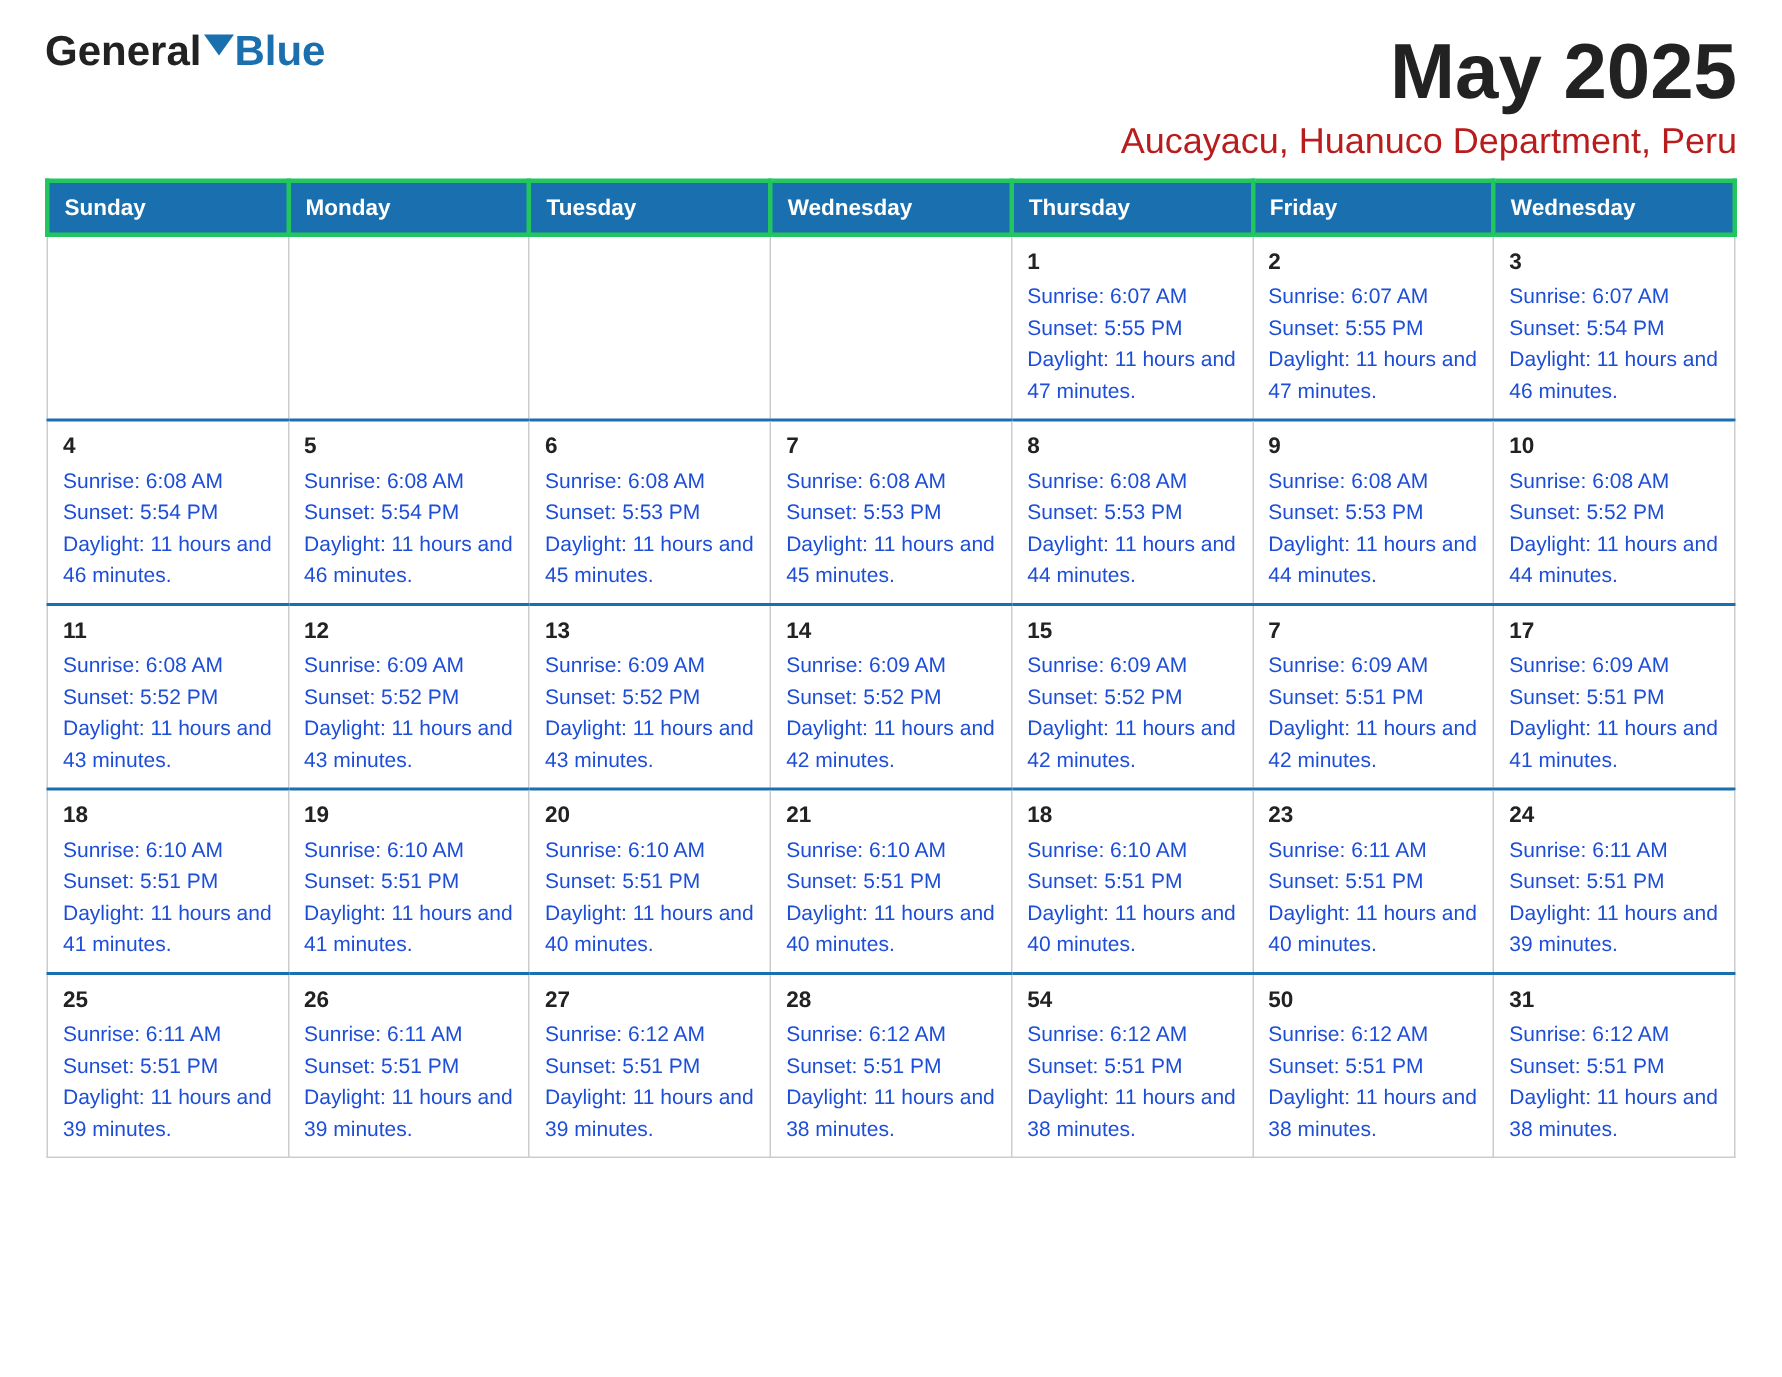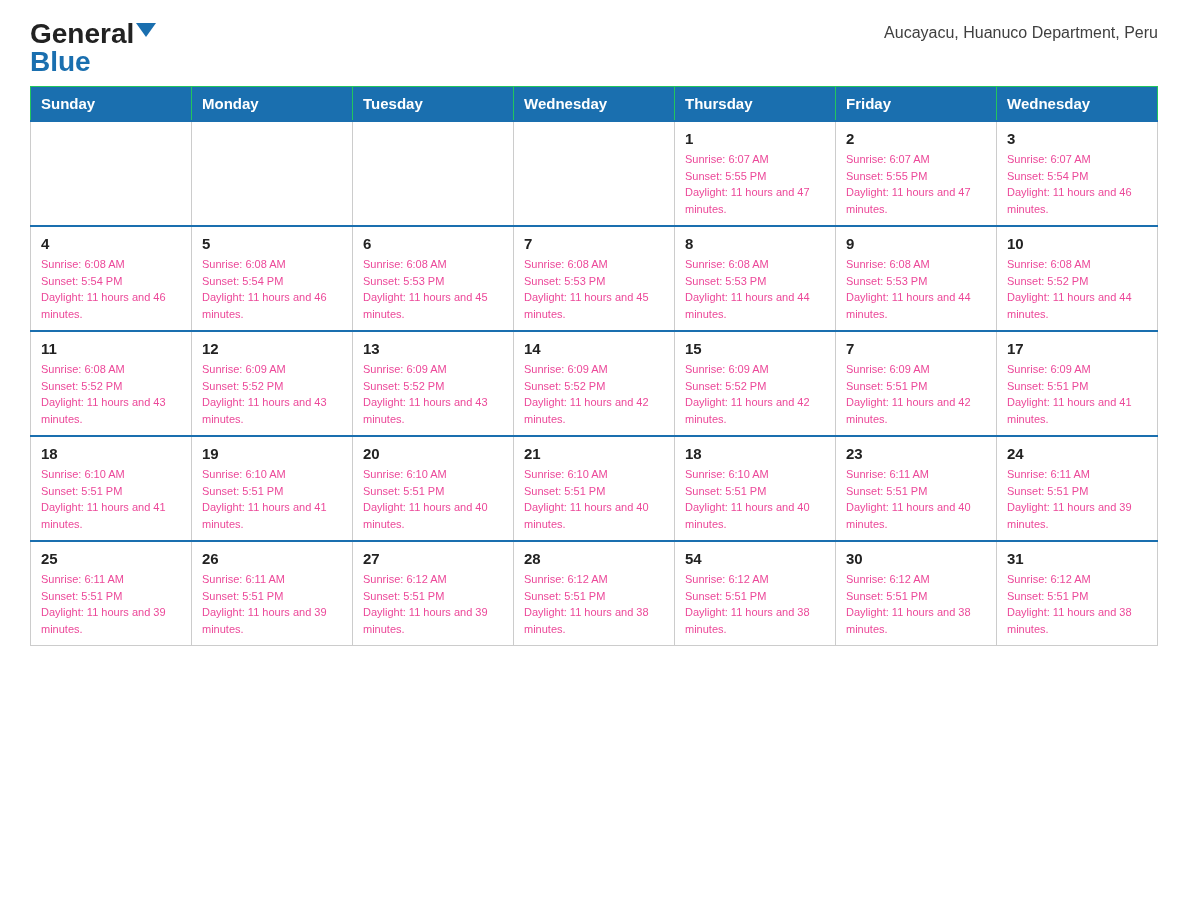--- a/index.html
+++ b/index.html
@@ -12,21 +12,21 @@
       padding: 20px 30px;
     }
     .header-row {
       display: flex;
       justify-content: space-between;
       align-items: flex-start;
       margin-bottom: 10px;
     }
     .logo {
       display: flex;
-      flex-direction: column;
+      flex-direction: row;
       align-items: flex-start;
     }
     .logo-general {
       font-size: 28px;
       font-weight: bold;
       color: #222;
       line-height: 1;
     }
     .logo-blue {
       font-size: 28px;
@@ -50,58 +50,58 @@
     .title-block {
       text-align: right;
     }
     .main-title {
       font-size: 52px;
       font-weight: bold;
       color: #222;
       line-height: 1.1;
     }
     .subtitle {
-      font-size: 16px;
-      color: #404040;
+      font-size: 24px;
+      color: #b91c1c;
       margin-top: 4px;
     }
     .calendar {
       width: 100%;
       border-collapse: collapse;
       margin-top: 10px;
     }
     .calendar thead tr th {
       background-color: #1a6faf;
       color: #fff;
       font-size: 15px;
       font-weight: bold;
       padding: 8px 10px;
       text-align: left;
-      border: 1px solid #22c55e;
+      border: 3px solid #22c55e;
     }
     .calendar tbody tr td {
       vertical-align: top;
       border: 1px solid #ccc;
       border-top: 2px solid #1a6faf;
       padding: 8px 10px;
       width: calc(100% / 7);
       min-height: 100px;
       font-size: 13px;
       color: #222;
     }
     .calendar tbody tr td .day-number {
       font-size: 15px;
       font-weight: bold;
       color: #222;
       margin-bottom: 4px;
       display: block;
     }
     .calendar tbody tr td .day-info {
-      font-size: 11px;
-      color: #ec4899;
+      font-size: 14px;
+      color: #1d4ed8;
       line-height: 1.5;
     }
     .calendar tbody tr td.empty {
       background: #fff;
     }
     .logo-top-line {
       display: flex;
       align-items: center;
     }
   </style>
@@ -110,20 +110,21 @@
 
 <div class="header-row">
   <div class="logo">
     <div class="logo-top-line">
       <span class="logo-general">General</span>
       <span class="logo-triangle"></span>
     </div>
     <span class="logo-blue">Blue</span>
   </div>
   <div class="title-block">
+    <div class="main-title">May 2025</div>
     <div class="subtitle">Aucayacu, Huanuco Department, Peru</div>
   </div>
 </div>
 
 <table class="calendar">
   <thead>
     <tr>
     <th>Sunday</th>
         <th>Monday</th>
         <th>Tuesday</th>
@@ -315,21 +316,21 @@
 Sunset: 5:51 PM
 Daylight: 11 hours and 38 minutes.</div>
         </td>
         <td>
           <span class="day-number">54</span>
           <div class="day-info" style="white-space: pre-line;">Sunrise: 6:12 AM
 Sunset: 5:51 PM
 Daylight: 11 hours and 38 minutes.</div>
         </td>
         <td>
-          <span class="day-number">30</span>
+          <span class="day-number">50</span>
           <div class="day-info" style="white-space: pre-line;">Sunrise: 6:12 AM
 Sunset: 5:51 PM
 Daylight: 11 hours and 38 minutes.</div>
         </td>
         <td>
           <span class="day-number">31</span>
           <div class="day-info" style="white-space: pre-line;">Sunrise: 6:12 AM
 Sunset: 5:51 PM
 Daylight: 11 hours and 38 minutes.</div>
         </td>

